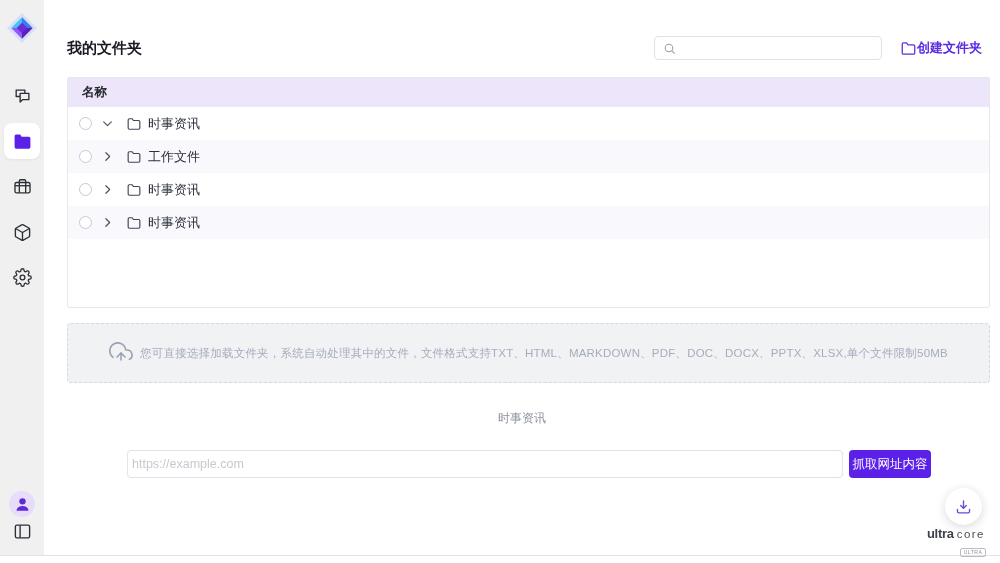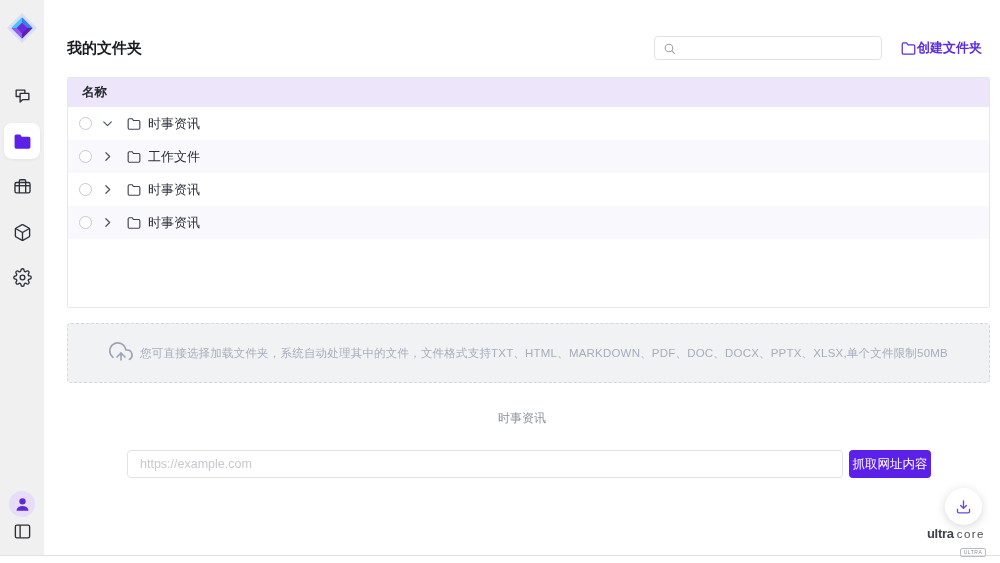--- a/index.html
+++ b/index.html
@@ -51,21 +51,21 @@
   .row-folder svg { width:14px; height:14px; }
   .row-label { margin-left:7px; font-size:13px; color:#2b303b; }
 
   
   .upload-panel { margin:15px 10px 0 23px; height:60px; background:#f1f2f4; border:1.5px dashed #d6d8dd; border-radius:4px;
                   display:flex; flex-direction:row; align-items:center; justify-content:center; gap:7px; cursor:pointer; }
   .upload-panel svg { width:24px; height:24px; }
   .upload-hint { font-size:11.5px; color:#a5adbd; letter-spacing:.2px; }
   .or-link { text-align:center; margin-top:27px; font-size:12px; color:#8d939e; }
   .url-row { display:flex; align-items:center; margin:23px 0 0 83px; }
-  .url-input { width:716px; height:28px; border:1px solid #e2e3e6; border-radius:4px; padding:0 12px; font-size:12.5px; color:#333; outline:none; }
+  .url-input { width:716px; height:28px; border:1px solid #e2e3e6; border-radius:4px; padding:0 4px; font-size:12.5px; color:#333; outline:none; }
   .url-input::placeholder { color:#c6c9d0; }
   .fetch-btn { width:82px; height:28px; margin-left:6px; background:#5c21e9; color:#fff; border:none; border-radius:4px;
                font-size:12.5px; cursor:pointer; font-family:inherit; }
 
   
   .fab { position:absolute; right:18px; top:488px; width:37px; height:37px; border-radius:50%; background:#fff;
          box-shadow:0 2px 10px rgba(40,40,60,.18); display:flex; align-items:center; justify-content:center; cursor:pointer; }
   .fab svg { width:17px; height:17px; }
   .intel-brand { position:absolute; right:11px; top:527px; width:66px; text-align:center; color:#3e424a; line-height:1; }
   .intel-line { display:flex; align-items:baseline; justify-content:center; gap:3px; }

